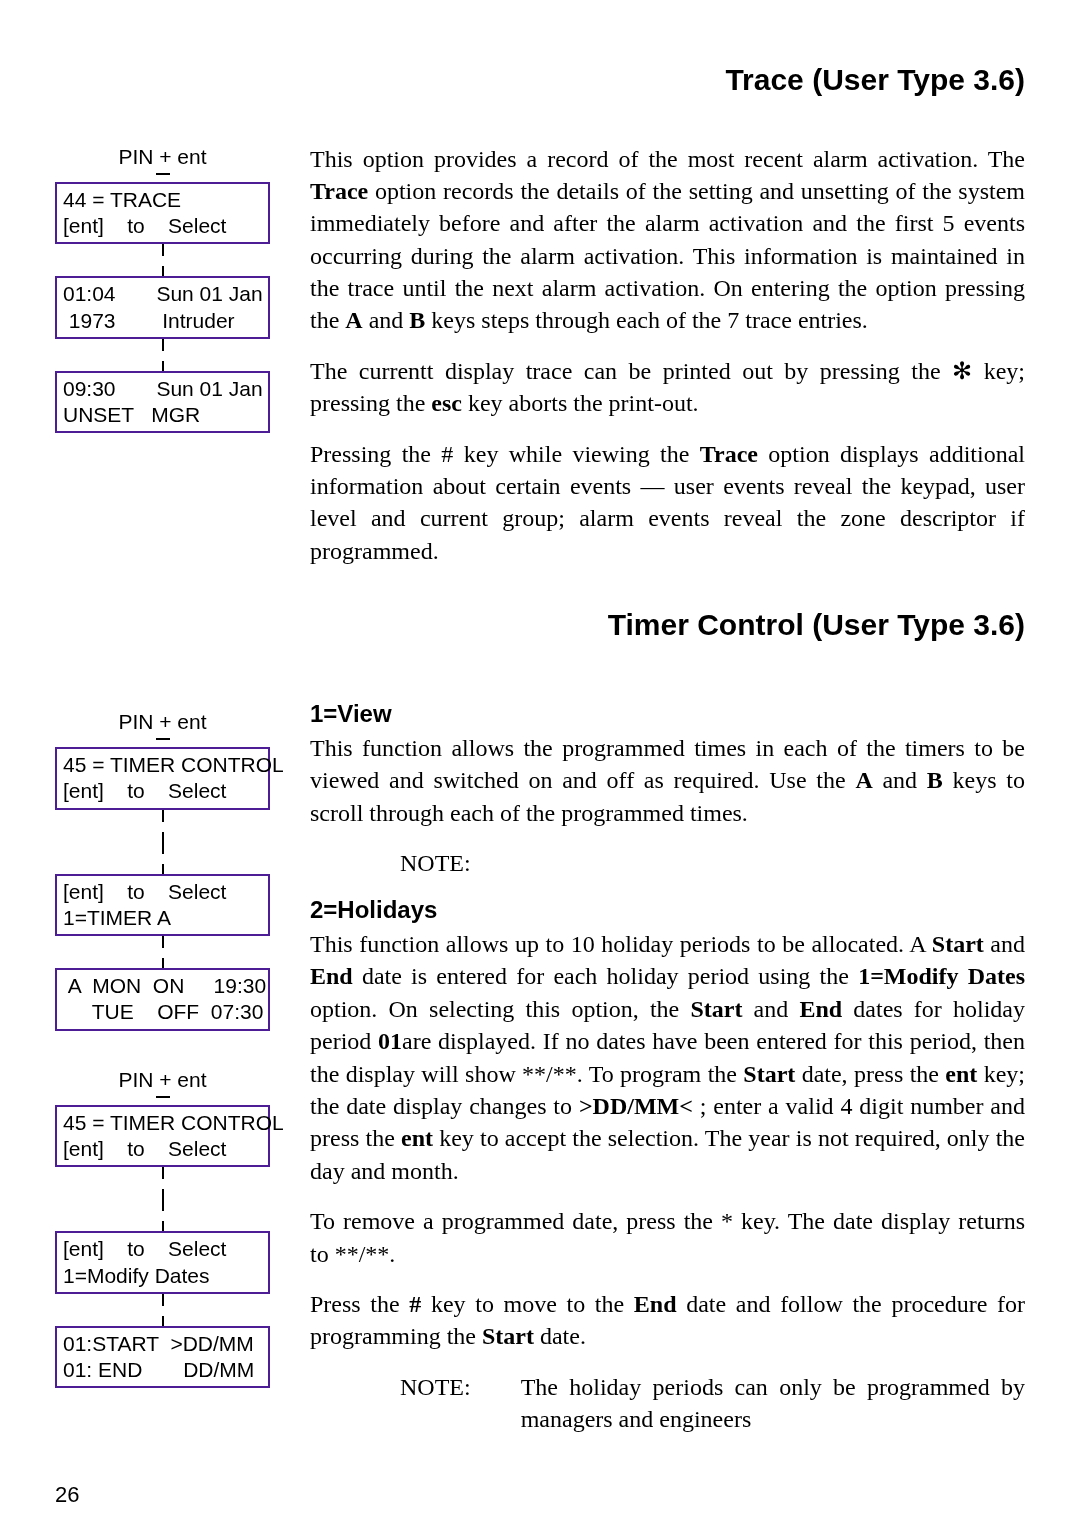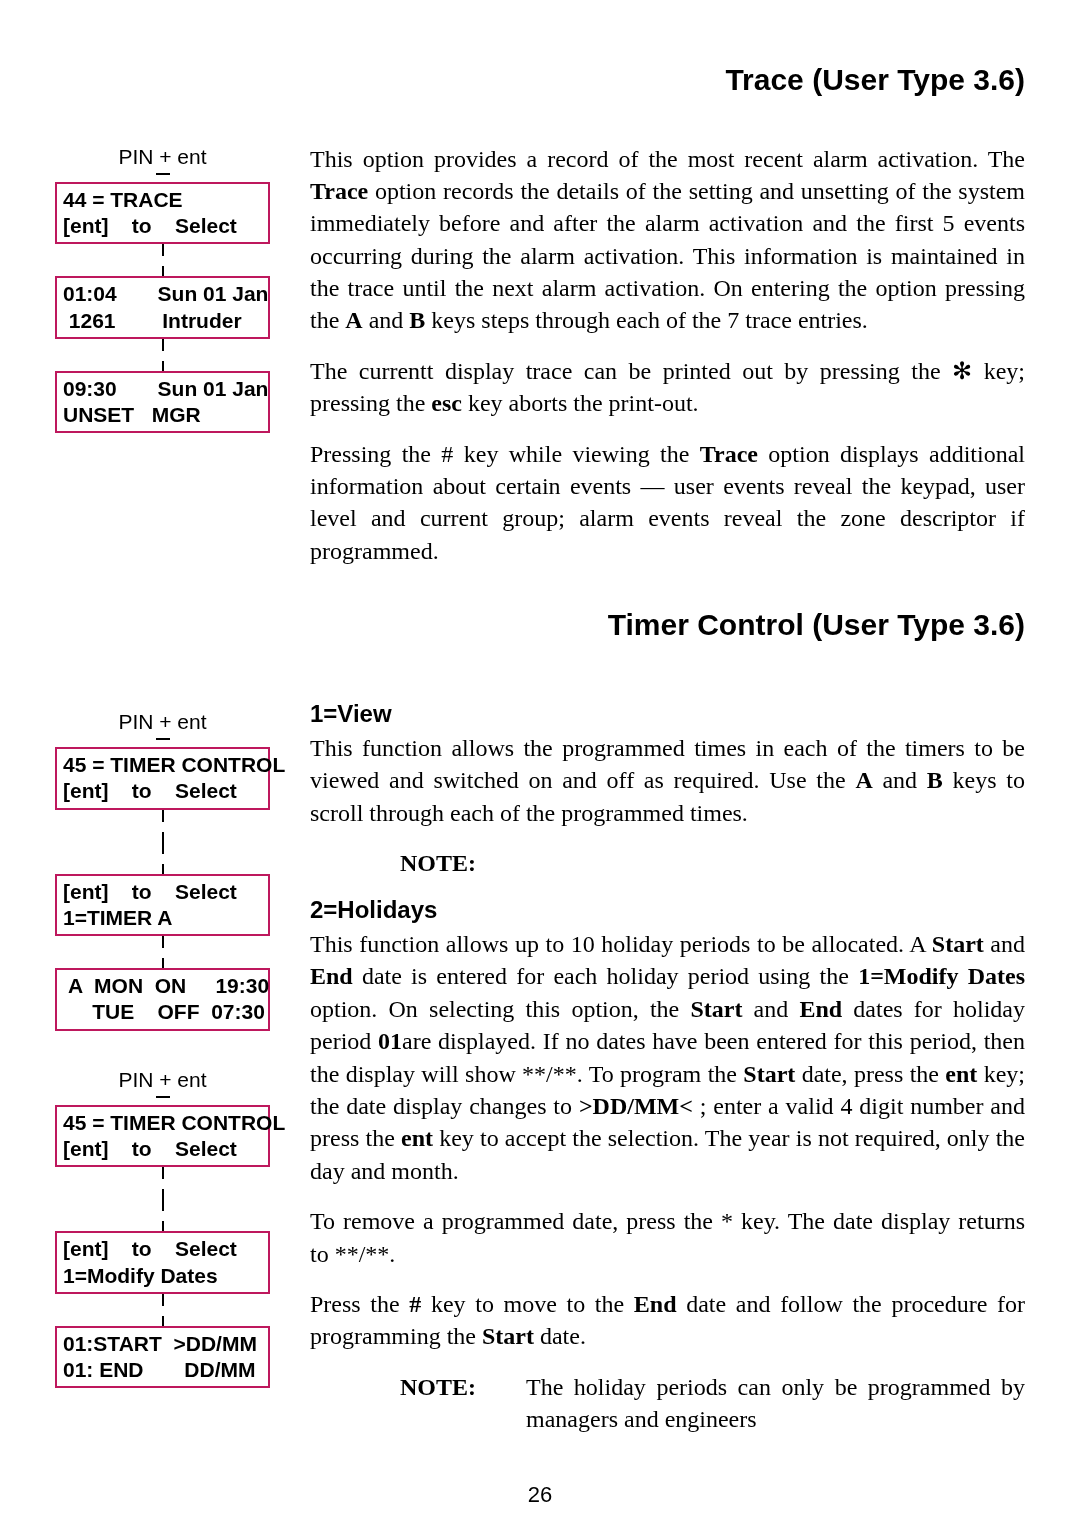--- a/index.html
+++ b/index.html
@@ -61,42 +61,40 @@
     .tick-down {
       width: 2px;
       height: 12px;
       background: #000;
       margin: 0 auto;
     }
     .tick-down.short {
       height: 10px;
     }
     .lcd-box {
-      border: 2px solid #be185d;
+      border: 2px solid #4c1d95;
       padding: 3px 6px;
       line-height: 1.25;
       font-family: Arial, Helvetica, sans-serif;
       font-size: 21px;
       white-space: pre;
-      font-weight: bold;
     }
     .note-block {
       display: flex;
       gap: 50px;
       margin: 8px 0 14px 90px;
     }
     .note-label {
-      font-weight: bold;
+      font-weight: normal;
       flex: 0 0 auto;
     }
     .note-text {
       flex: 1;
     }
     .page-num {
-      text-align: center;
       font-family: Arial, Helvetica, sans-serif;
       font-size: 22px;
       margin-top: 30px;
     }
     .spacer {
       height: 20px;
     }
     b { font-weight: bold; }
   </style>
 </head>
@@ -106,21 +104,21 @@
 
 <div class="row">
   <div class="left-col">
     <div class="pin-label">PIN + ent</div>
     <div class="tick-root"></div>
     <div class="lcd-box"><span>44 = TRACE</span>
 <span>[ent]    to    Select</span></div>
     <div class="tick-down"></div>
     <div class="tick-down short" style="margin-top:10px"></div>
     <div class="lcd-box"><span>01:04       Sun 01 Jan</span>
-<span> 1261        Intruder</span></div>
+<span> 1973        Intruder</span></div>
     <div class="tick-down"></div>
     <div class="tick-down short" style="margin-top:10px"></div>
     <div class="lcd-box"><span>09:30       Sun 01 Jan</span>
 <span>UNSET   MGR</span></div>
   </div>
 
   <div class="right-col">
     <p><span>This option provides a record of the most recent alarm activation. The </span><b>Trace</b><span> option records the details of the setting and unsetting of the system immediately before and after the alarm activation and the first 5 events occurring during the alarm activation. This information is maintained in the trace until the next alarm activation.  On entering the option pressing the </span><b>A</b><span> and </span><b>B</b><span> keys steps through each of the 7 trace entries.</span></p>
     <p><span>The currentt display trace can be printed out by pressing the </span><span>✻</span><span> key; pressing the </span><b>esc</b><span> key aborts the print-out.</span></p>
     <p><span>Pressing the # key while viewing the </span><b>Trace</b><span> option displays additional information about certain events — user events reveal the keypad, user level and current group; alarm events reveal the zone descriptor if programmed.</span></p>

